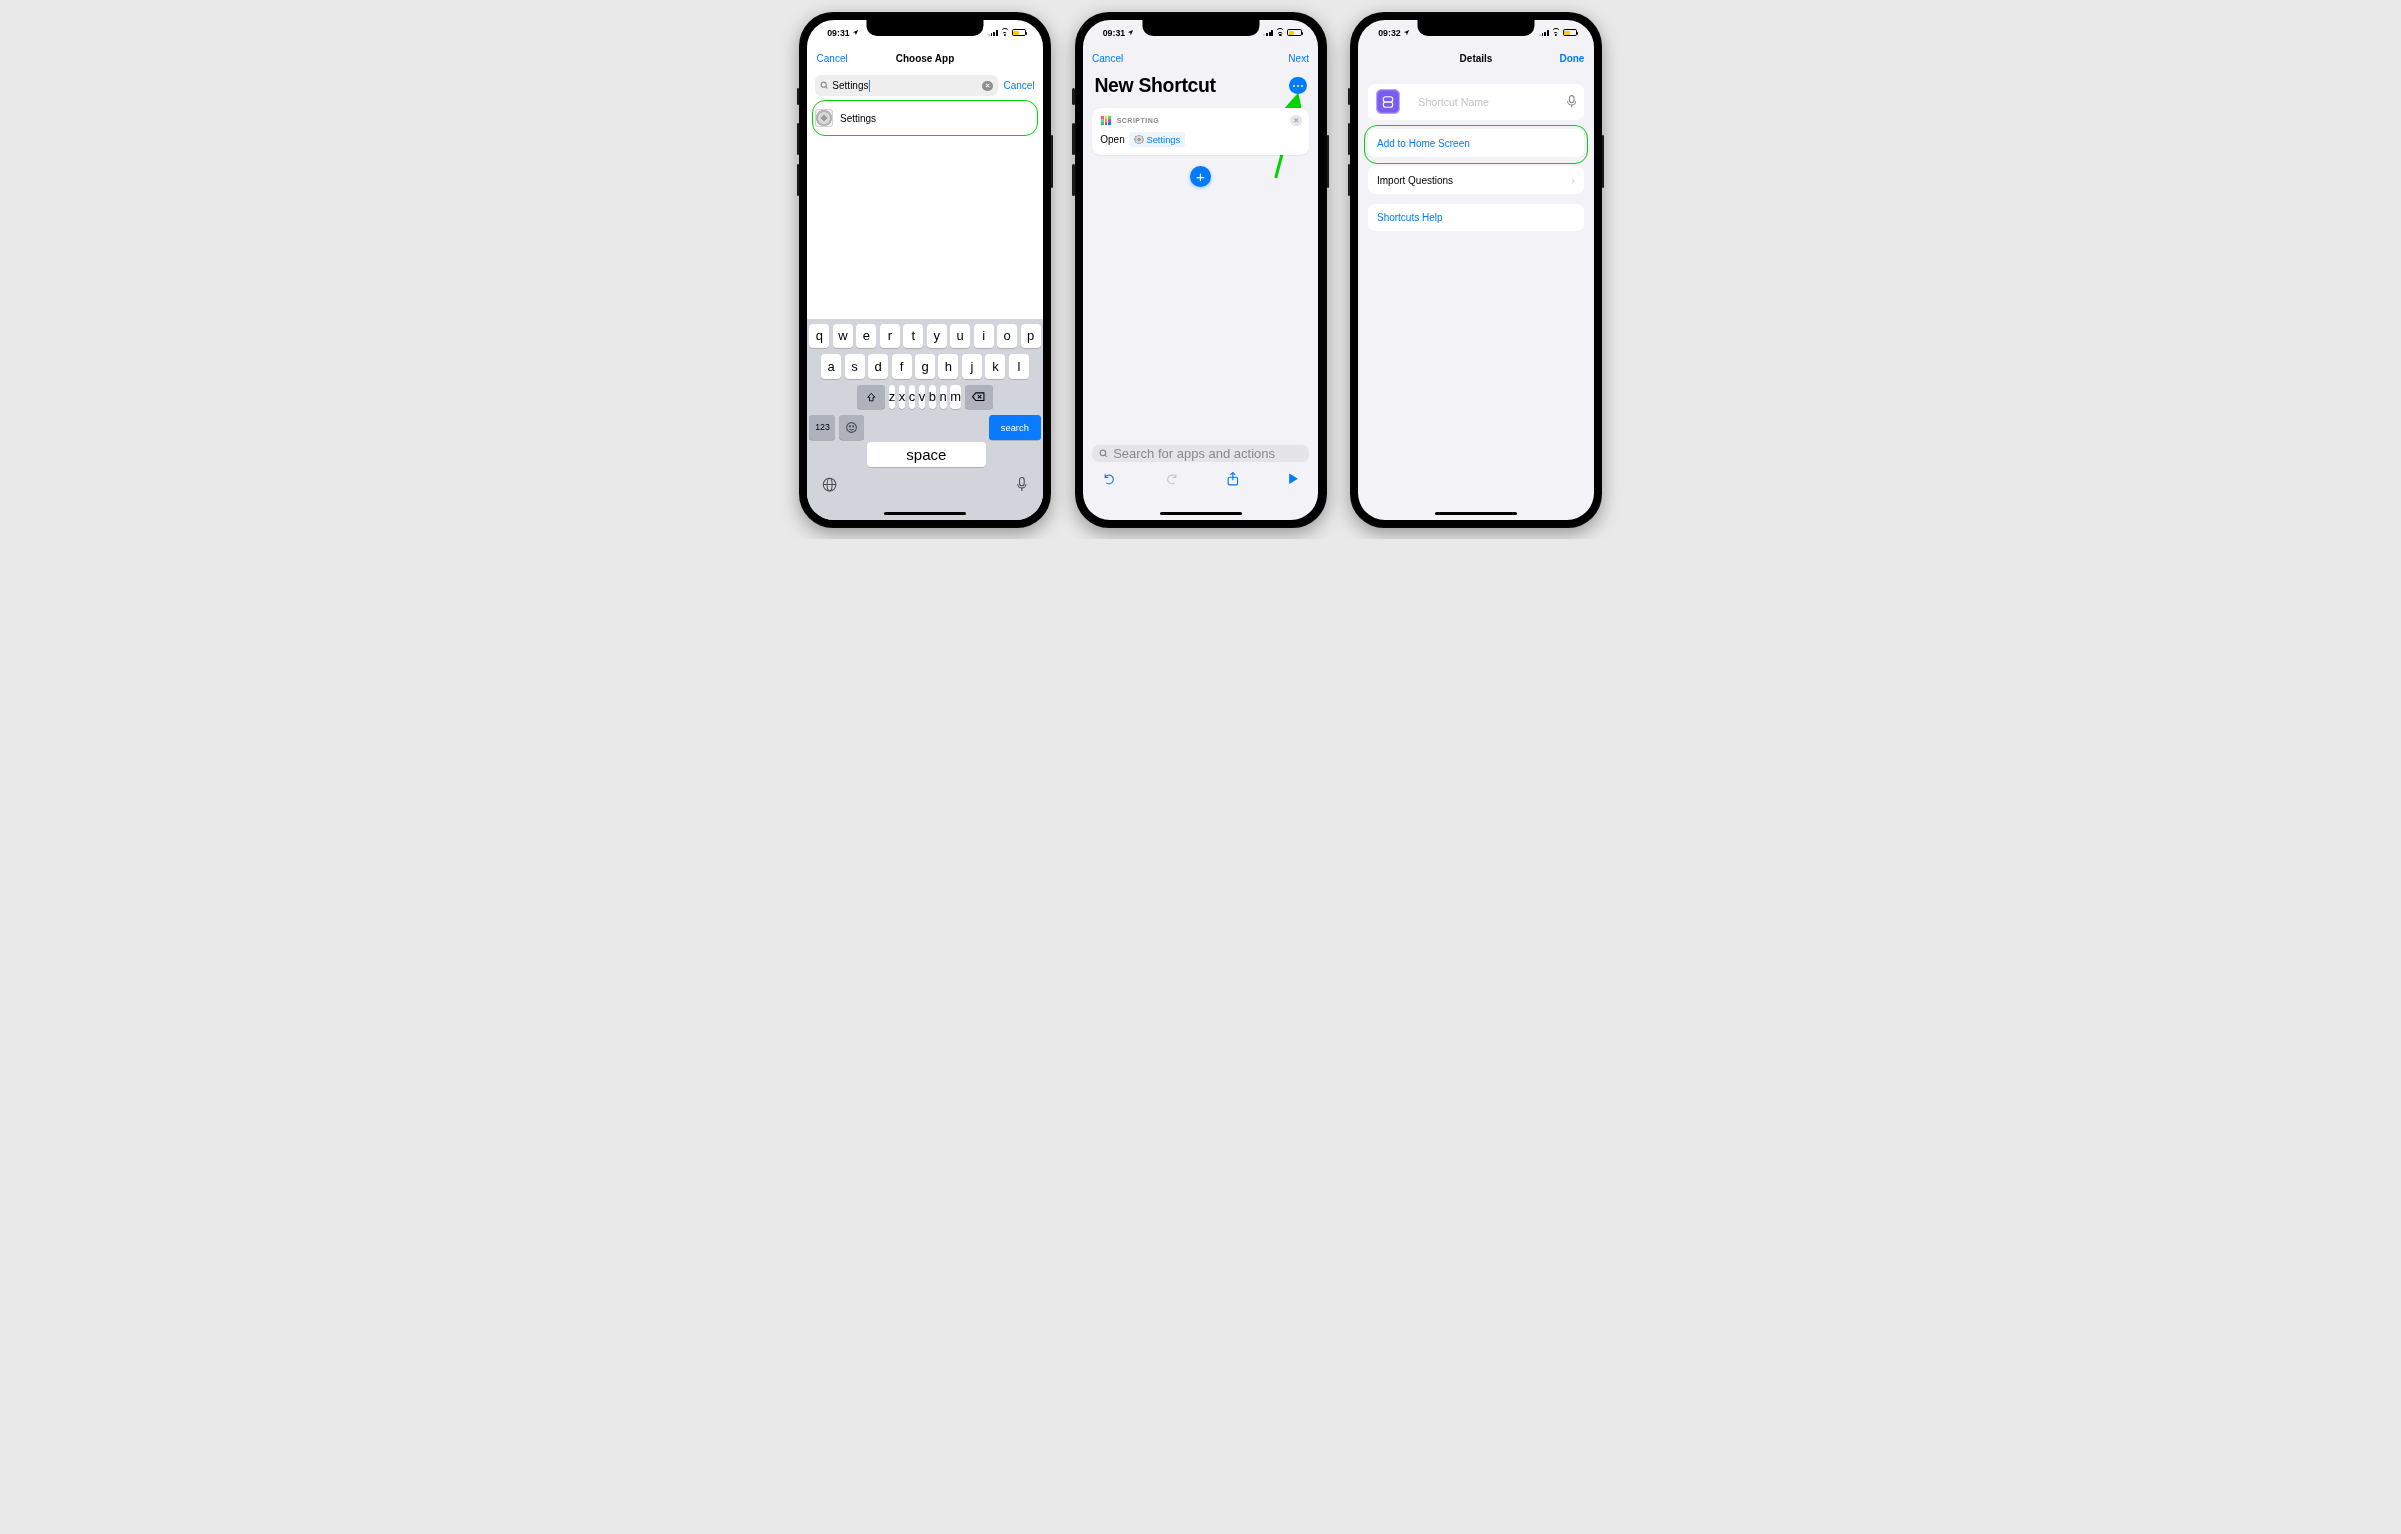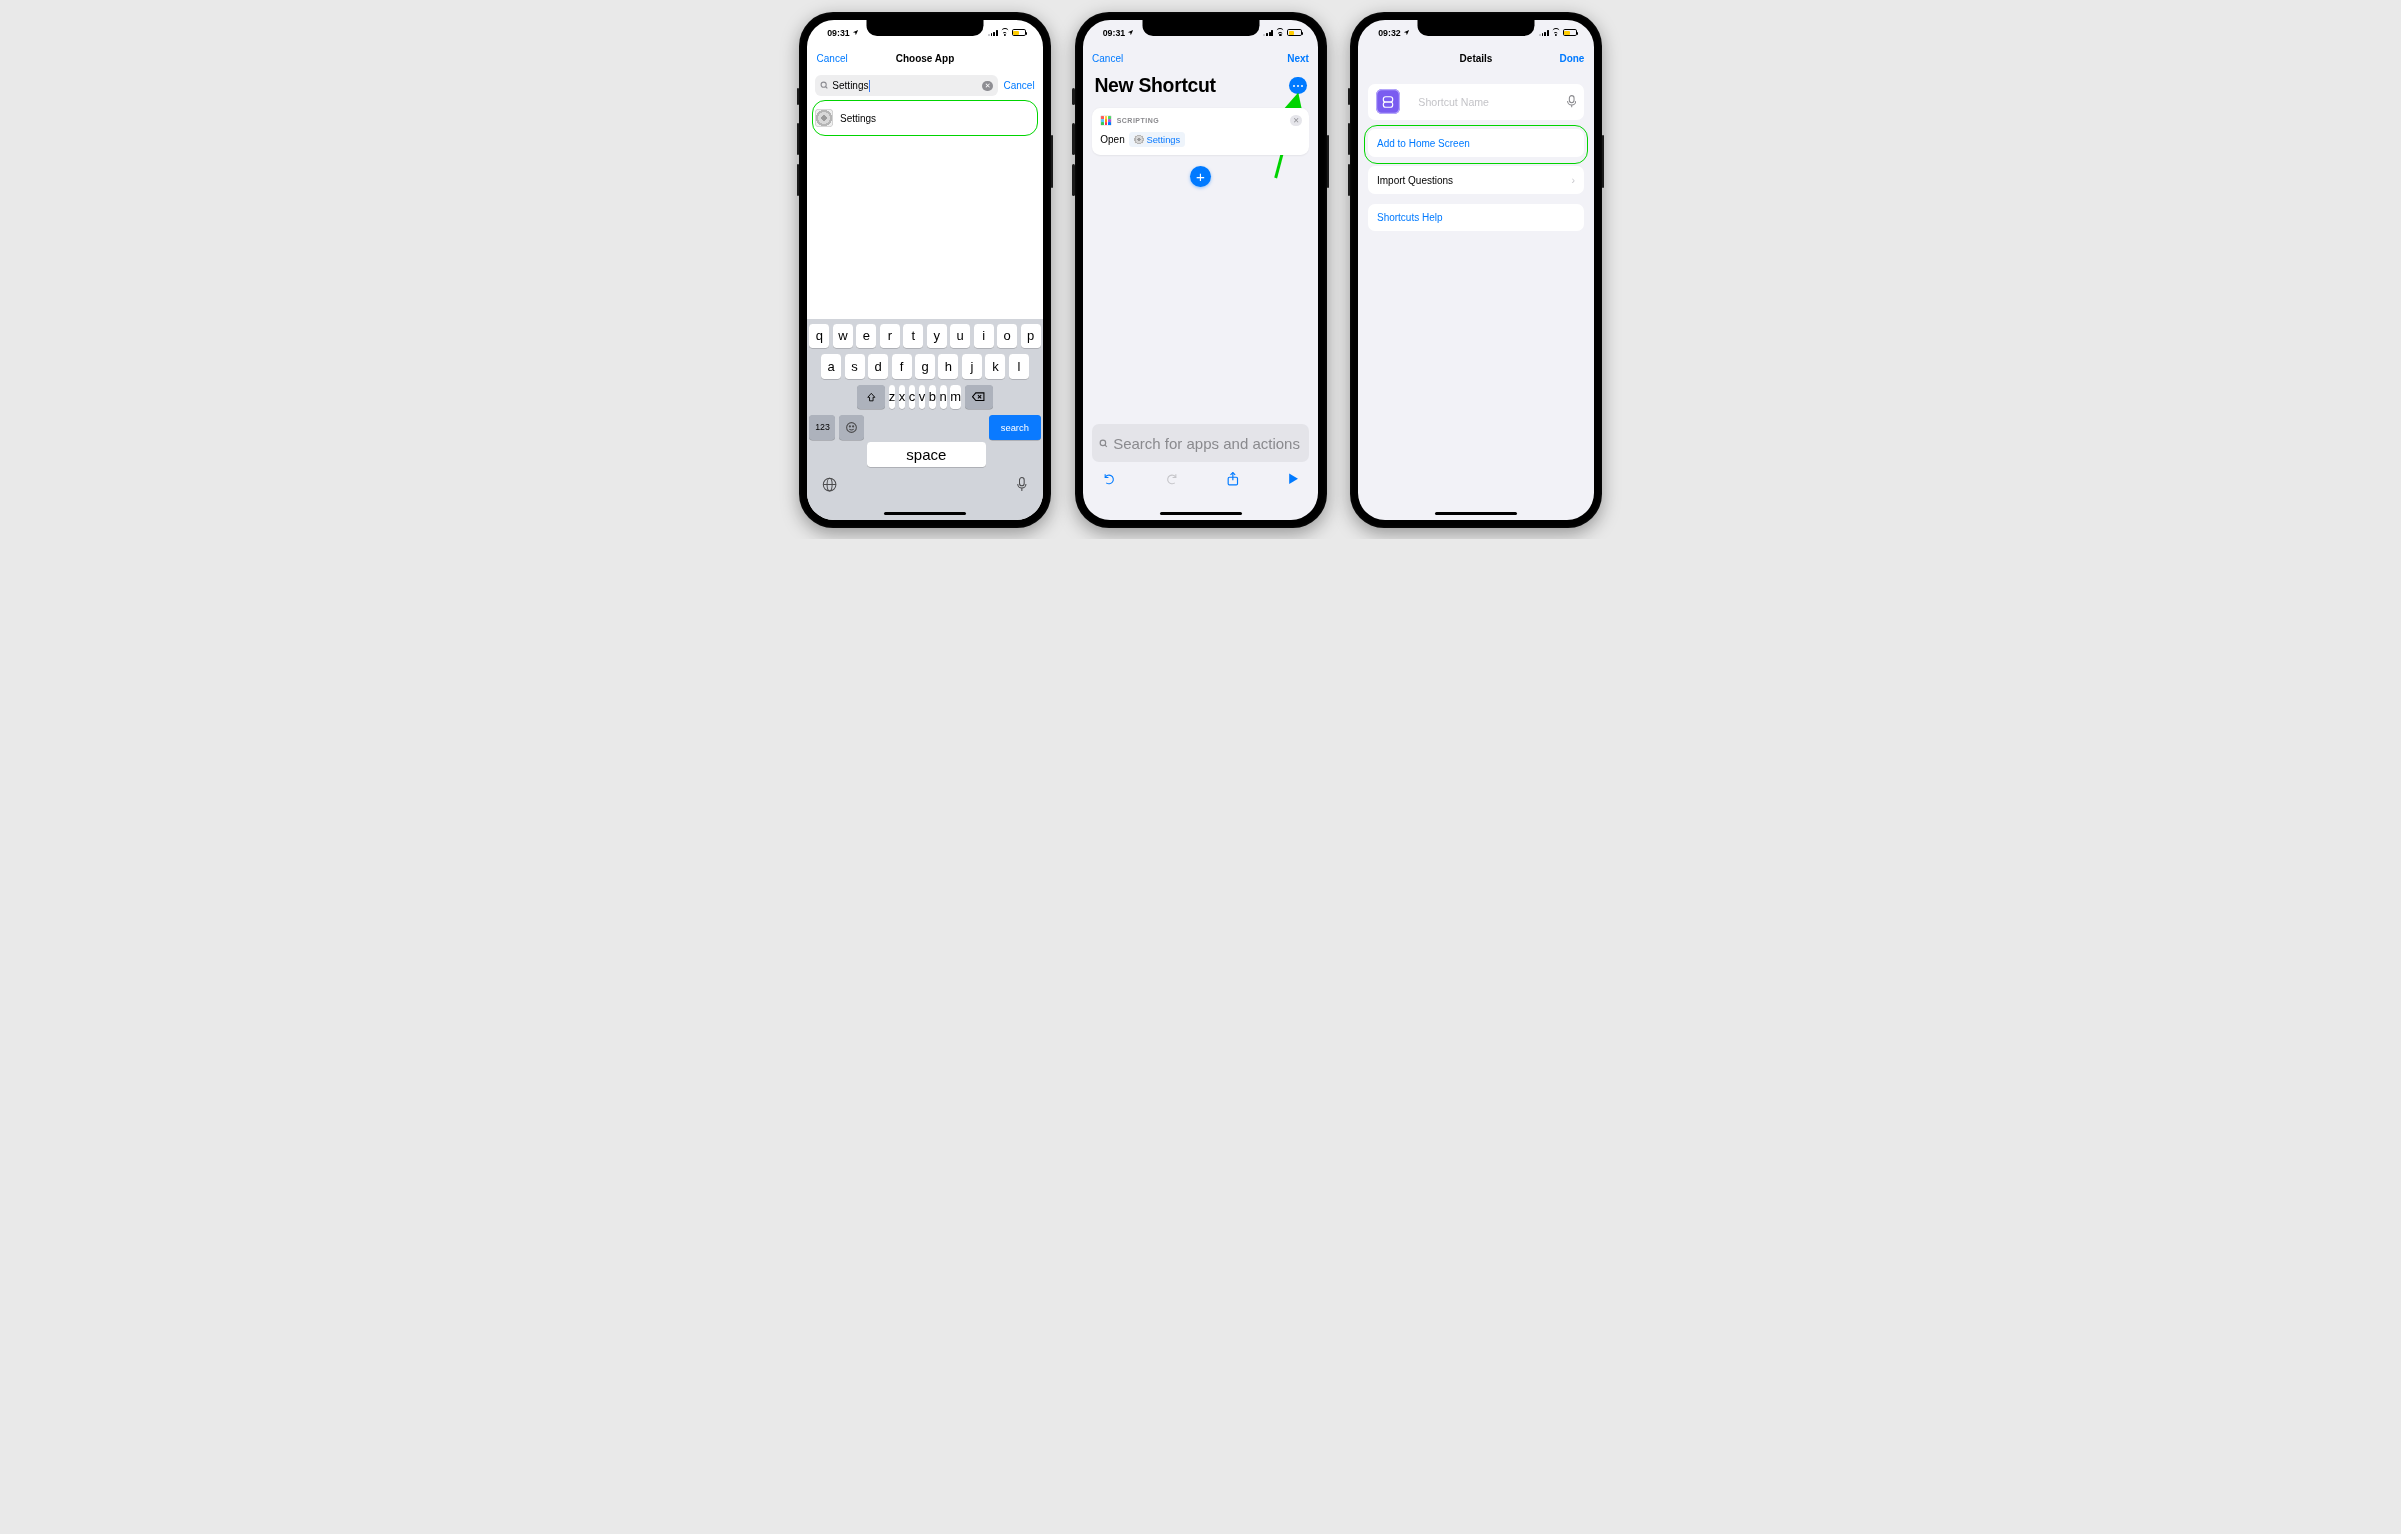--- a/index.html
+++ b/index.html
@@ -108,21 +108,21 @@
   .scripting-icon{width:11.7px;height:11.7px;border-radius:2.9px;background:#fff;box-shadow:inset 0 0 0 0.6px #ddd;display:grid;grid-template-columns:repeat(3,1fr);grid-template-rows:repeat(3,1fr);gap:0.6px;padding:1.2px;}
   .scripting-icon i{border-radius:0.6px;}
   .card-x{position:absolute;right:7px;top:7px;width:11.7px;height:11.7px;border-radius:50%;background:#e5e5ea;color:#8e8e93;display:flex;align-items:center;justify-content:center;font-size:7.6px;}
   .card-body{margin-top:5.9px;font-size:10px;display:flex;align-items:center;gap:4.7px;}
   .pill{display:inline-flex;align-items:center;gap:2.9px;background:#eef4fb;color:#0a7aff;padding:1.8px 4.7px;border-radius:3.5px;font-size:9.4px;}
   .pill .mini-set{width:9.4px;height:9.4px;border-radius:2.3px;background:radial-gradient(circle at center,#9a9a9a 0 1.8px,#d8d8d8 1.8px 3.5px,#b5b5b5 3.5px 4.7px,#efefef 4.7px);}
 
   .plus-btn{width:21px;height:21px;border-radius:50%;background:#007aff;color:#fff;display:flex;align-items:center;justify-content:center;font-size:15.2px;margin:10.6px auto 0;box-shadow:0 1.2px 3.5px rgba(0,122,255,.4);}
 
   .bottom-area{margin-top:auto;padding:0 9.4px 4.7px;}
-  .search-pill{background:#e4e4e9;border-radius:7px;height:38px;display:flex;align-items:center;gap:4.7px;padding:0 7px;color:#8a8a8e;font-size:15px;}
+  .search-pill{background:#e4e4e9;border-radius:7px;height:17px;display:flex;align-items:center;gap:4.7px;padding:0 7px;color:#8a8a8e;font-size:13px;}
   .tool-row{display:flex;justify-content:space-between;align-items:center;padding:9.4px 10.6px 29px;color:#007aff;font-size:11.7px;}
   .tool-row .dis{color:#c5c5c9;}
 
   
   .group{margin:9.4px 9.4px 0;background:#fff;border-radius:7px;overflow:hidden;}
   .row{display:flex;align-items:center;justify-content:space-between;padding:8.2px 9.4px;font-size:10px;border-top:0.6px solid #eee;}
   .row:first-child{border-top:none;}
   .row.blue{color:#007aff;}
   .chev{color:#c7c7cc;font-size:10.6px;}
   .toggle{width:29px;height:17.6px;background:#e9e9eb;border-radius:8.8px;position:relative;}
@@ -308,21 +308,21 @@
             <span class="arc"></span>
           </span>
         <span class="battery">
             <span class="fill"></span>
           </span>
       </div>
     </div>
 
     <div class="nav">
       <span class="link-blue">Cancel</span>
-      <span class="link-blue" style="font-weight:700">Next</span>
+      <span class="link-blue" style="font-weight:400">Next</span>
     </div>
 
     <div class="big-title-row" style="position:relative">
       <span class="big-title">New Shortcut</span>
       <span class="dots-btn">
           <i></i>
           <i></i>
           <i></i>
         </span>
       <svg class="arrow-to" style="right:13px;top:11.7px" width="88" height="100" viewBox="0 0 150 170">

